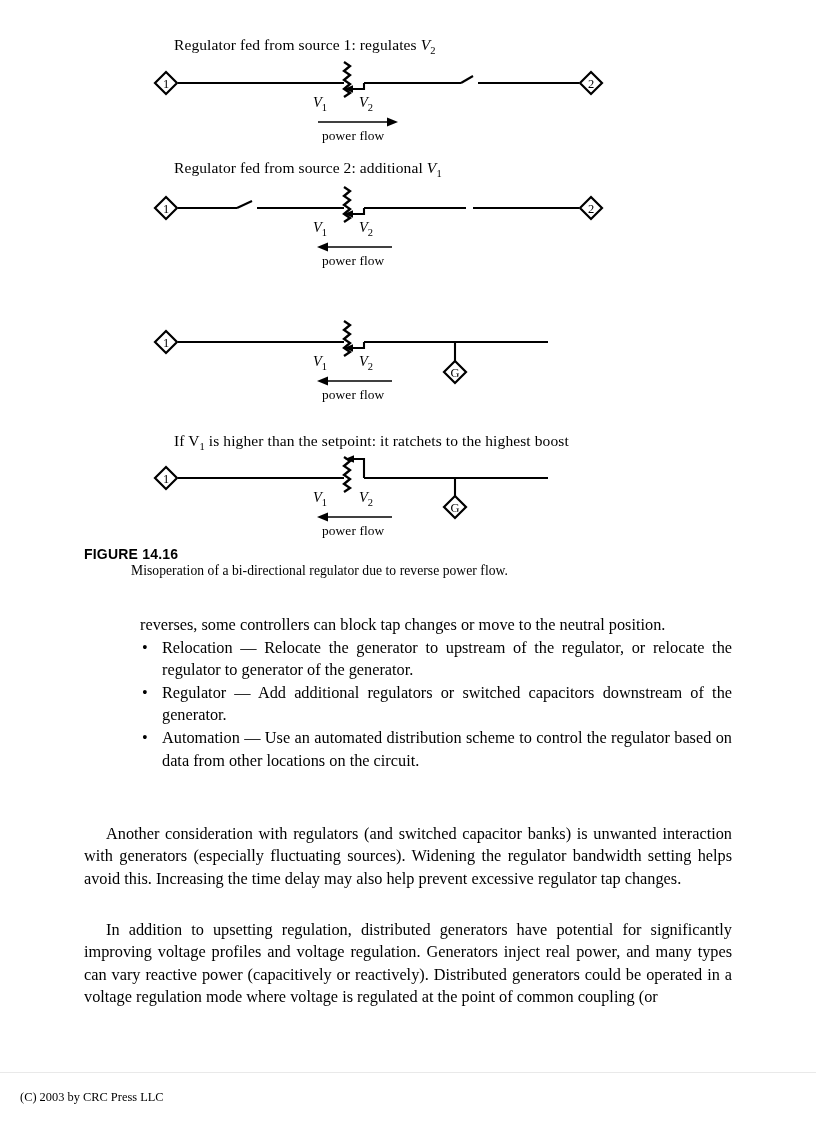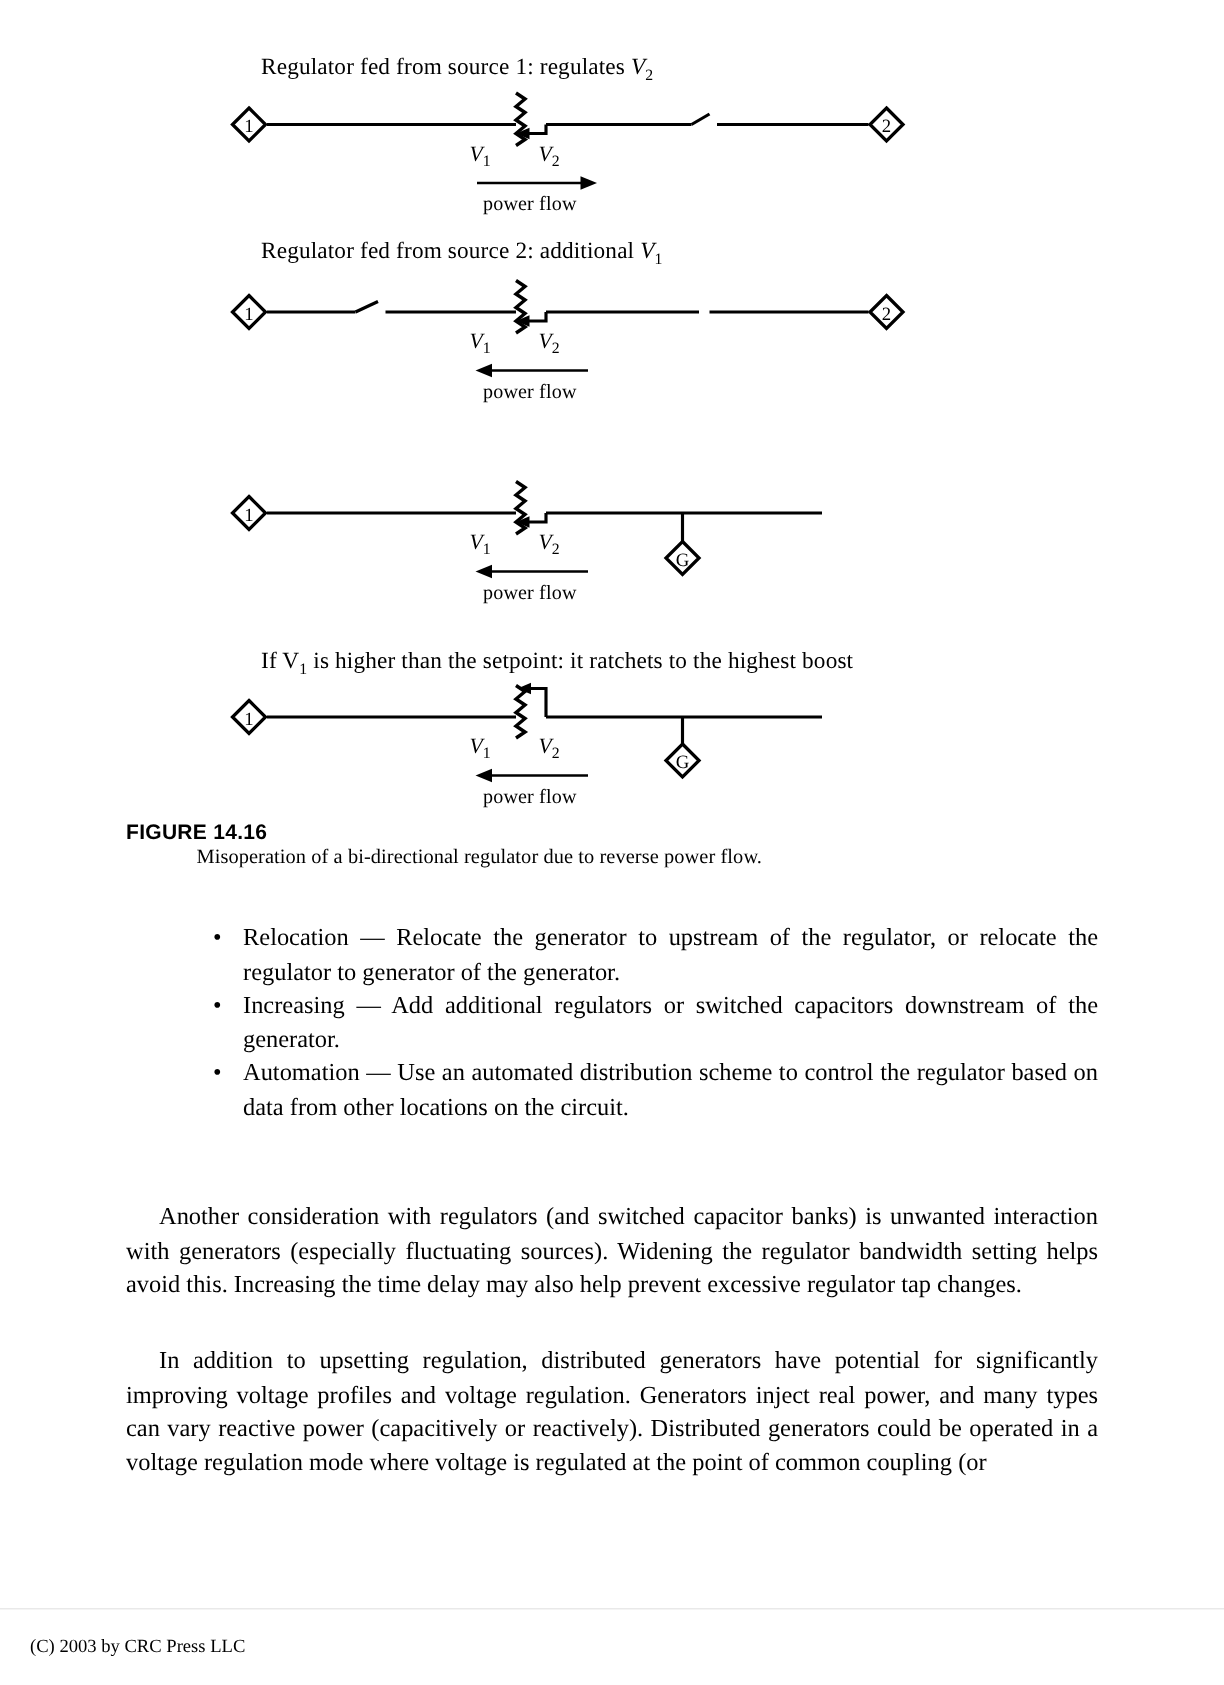--- a/index.html
+++ b/index.html
@@ -174,27 +174,28 @@
       </svg>
       <div class="dg-title" style="left:322px;top:123px;font-size:13.4px;">power flow</div>
     </div>
   </div>
 
   <div class="fig-label">FIGURE 14.16</div>
   <div class="fig-caption">Misoperation of a bi-directional regulator due to reverse power flow.</div>
 
   <div class="body">
 
+    <div class="para cont blk-indent">reverses, some controllers can block tap changes or move to the neutral position.</div>
 
     <ul class="bullets">
       <li>
         <span class="bullet">•</span><span class="it">Relocation</span><span> — </span><span>Relocate the generator to upstream of the regulator, or relocate the regulator to generator of the generator.</span>
       </li>
       <li>
-        <span class="bullet">•</span><span class="it">Increasing</span><span> — </span><span>Add additional regulators or switched capacitors downstream of the generator.</span>
+        <span class="bullet">•</span><span class="it">Regulator</span><span> — </span><span>Add additional regulators or switched capacitors downstream of the generator.</span>
       </li>
       <li>
         <span class="bullet">•</span><span class="it">Automation</span><span> — </span><span>Use an automated distribution scheme to control the regulator based on data from other locations on the circuit.</span>
       </li>
     </ul>
 
     <div class="gap"></div>
 
     <div class="para indent">Another consideration with regulators (and switched capacitor banks) is unwanted interaction with generators (especially fluctuating sources). Widening the regulator bandwidth setting helps avoid this. Increasing the time delay may also help prevent excessive regulator tap changes.</div>
     <div class="para indent">In addition to upsetting regulation, distributed generators have potential for significantly improving voltage profiles and voltage regulation. Generators inject real power, and many types can vary reactive power (capacitively or reactively). Distributed generators could be operated in a voltage regulation mode where voltage is regulated at the point of common coupling (or</div>

